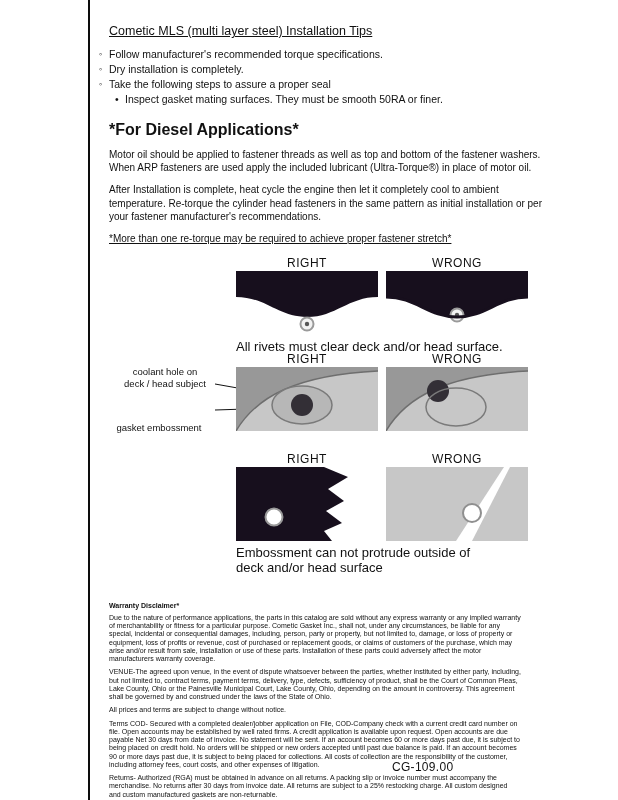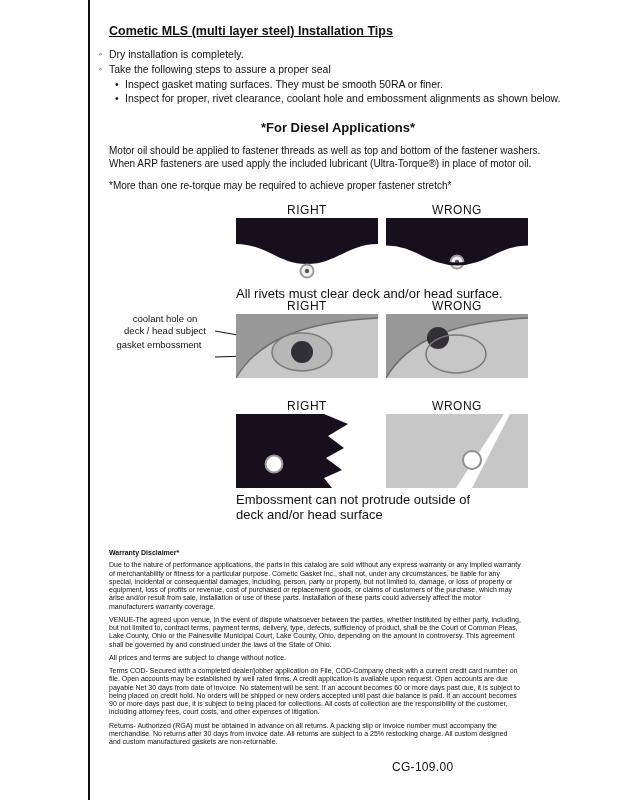--- a/index.html
+++ b/index.html
@@ -2,30 +2,30 @@
 <html><head>
 <meta charset="utf-8">
 <style>
   html,body{margin:0;padding:0;}
   body{
     width:618px;height:800px;position:relative;background:#ffffff;
     font-family:"Liberation Sans", sans-serif;color:#111;overflow:hidden;
   }
   .edge-line{position:absolute;left:88px;top:0;width:2px;height:800px;background:#0d0d0d;}
   .content{position:absolute;left:97px;top:14px;width:470px;}
-  .title{font-size:12.5px;font-weight:bold;text-decoration:underline;margin:10px 0 0 12px;}
+  .title{font-size:12.5px;font-weight:normal;text-decoration:underline;margin:10px 0 0 12px;}
   ul.tips{list-style:none;margin:10px 0 0 2px;padding:0;font-size:10.5px;}
   ul.tips > li{margin-bottom:3px;display:block;}
   .marker{display:inline-block;width:10px;}
   .open-marker{font-size:9px;vertical-align:1px;}
   ul.sub{list-style:none;margin:3px 0 0 16px;padding:0;}
   ul.sub > li{margin-bottom:2px;}
-  .diesel-heading{font-size:13px;font-weight:bold;margin:16px 0 0 12px;text-align:center;}
+  .diesel-heading{font-size:16px;font-weight:bold;margin:16px 0 0 12px;}
   .para{font-size:10px;line-height:1.32;width:444px;margin:9px 0 0 12px;}
-  .note{font-size:10px;margin:10px 0 0 12px;}
+  .note{font-size:10px;margin:10px 0 0 12px;text-decoration:underline;}
   .diagram{position:relative;height:318px;margin-top:12px;text-decoration:underline;}
   .rw-label{position:absolute;width:142px;text-align:center;font-size:12px;letter-spacing:0.5px;}
   .dimg{position:absolute;width:142px;}
   .caption{position:absolute;font-size:13px;}
   .side-label{position:absolute;text-align:center;font-size:9.5px;line-height:1.25;}
   .pointers{position:absolute;left:0;top:100px;}
   .disclaimer{margin:28px 0 0 12px;width:412px;}
   .disclaimer h2{font-size:7px;font-weight:bold;margin:0 0 5px 0;}
   .disclaimer p{font-size:7px;line-height:1.18;margin:0 0 5px 0;}
   .footer-code{position:absolute;left:392px;top:760px;font-size:12px;letter-spacing:0.3px;}
@@ -34,37 +34,38 @@
 <body>
 
 <div class="edge-line"></div>
 
 <div class="content">
 
   <h1 class="title">Cometic MLS (multi layer steel) Installation Tips</h1>
 
   <ul class="tips">
     <li>
+      <span class="marker open-marker">◦</span><span>Follow manufacturer's recommended torque specifications.</span>
+    </li>
+    <li>
       <span class="marker open-marker">◦</span><span>Dry installation is completely.</span>
     </li>
     <li>
       <span class="marker open-marker">◦</span><span>Take the following steps to assure a proper seal</span>
       <ul class="sub">
         <li>
           <span class="marker">•</span><span>Inspect gasket mating surfaces.  They must be smooth 50RA or finer.</span>
         </li>
-        <li>
-          <span class="marker">•</span><span>Inspect for proper, rivet clearance, coolant hole and embossment alignments as shown below.</span>
-        </li>
       </ul>
     </li>
   </ul>
 
   <div class="diesel-heading">*For Diesel Applications*</div>
   <p class="para">Motor oil should be applied to fastener threads as well as top and bottom of the fastener washers. When ARP fasteners are used apply the included lubricant (Ultra-Torque®) in place of motor oil.</p>
+  <p class="para">After Installation is complete, heat cycle the engine then let it completely cool to ambient temperature. Re-torque the cylinder head fasteners in the same pattern as initial installation or per your fastener manufacturer's recommendations.</p>
   <p class="note">*More than one re-torque may be required to achieve proper fastener stretch*</p>
 
   <div class="diagram">
 
     <div class="rw-label" style="left:139px;top:0;">RIGHT</div>
     <div class="rw-label" style="left:289px;top:0;">WRONG</div>
     <svg class="dimg" style="left:139px;top:15px;" width="142" height="64" viewBox="0 0 142 64">
       <path d="M0,0 H142 V26 C112,26 100,46 71,46 C42,46 30,26 0,26 Z" fill="#170f1d"></path>
       <circle cx="71" cy="53" r="6.5" fill="#f2f2f2" stroke="#9a9a9a" stroke-width="2"></circle>
       <circle cx="71" cy="53" r="2.2" fill="#555"></circle>
@@ -76,21 +77,21 @@
       <path d="M0,26 C30,26 42,46 71,46 C100,46 112,26 142,26" stroke="#170f1d" stroke-width="3" fill="none"></path>
     </svg>
     <div class="caption" style="left:139px;top:83px;">All rivets must clear deck and/or head surface.</div>
 
     <div class="rw-label" style="left:139px;top:96px;">RIGHT</div>
     <div class="rw-label" style="left:289px;top:96px;">WRONG</div>
     <div class="side-label" style="left:20px;top:110px;width:96px;">
       <span>coolant hole on</span><br>
       <span>deck / head subject</span>
     </div>
-    <div class="side-label" style="left:8px;top:136px;width:108px;">gasket embossment</div>
+    <div class="side-label" style="left:8px;top:166px;width:108px;">gasket embossment</div>
     <svg class="pointers" width="200" height="80" viewBox="0 0 200 80">
       <line x1="118" y1="28" x2="163" y2="36" stroke="#111" stroke-width="1"></line>
       <line x1="118" y1="54" x2="180" y2="52" stroke="#111" stroke-width="1"></line>
     </svg>
     <svg class="dimg" style="left:139px;top:111px;" width="142" height="64" viewBox="0 0 142 64">
       <rect width="142" height="64" fill="#c7c7c7"></rect>
       <path d="M0,64 C20,30 60,8 142,4 V0 H0 Z" fill="#989898"></path>
       <path d="M0,64 C20,30 60,8 142,4" stroke="#6e6e6e" stroke-width="1.5" fill="none"></path>
       <ellipse cx="66" cy="38" rx="30" ry="19" fill="#b7b7b7" stroke="#7a7a7a" stroke-width="1.5"></ellipse>
       <circle cx="66" cy="38" r="11" fill="#332f36"></circle>

